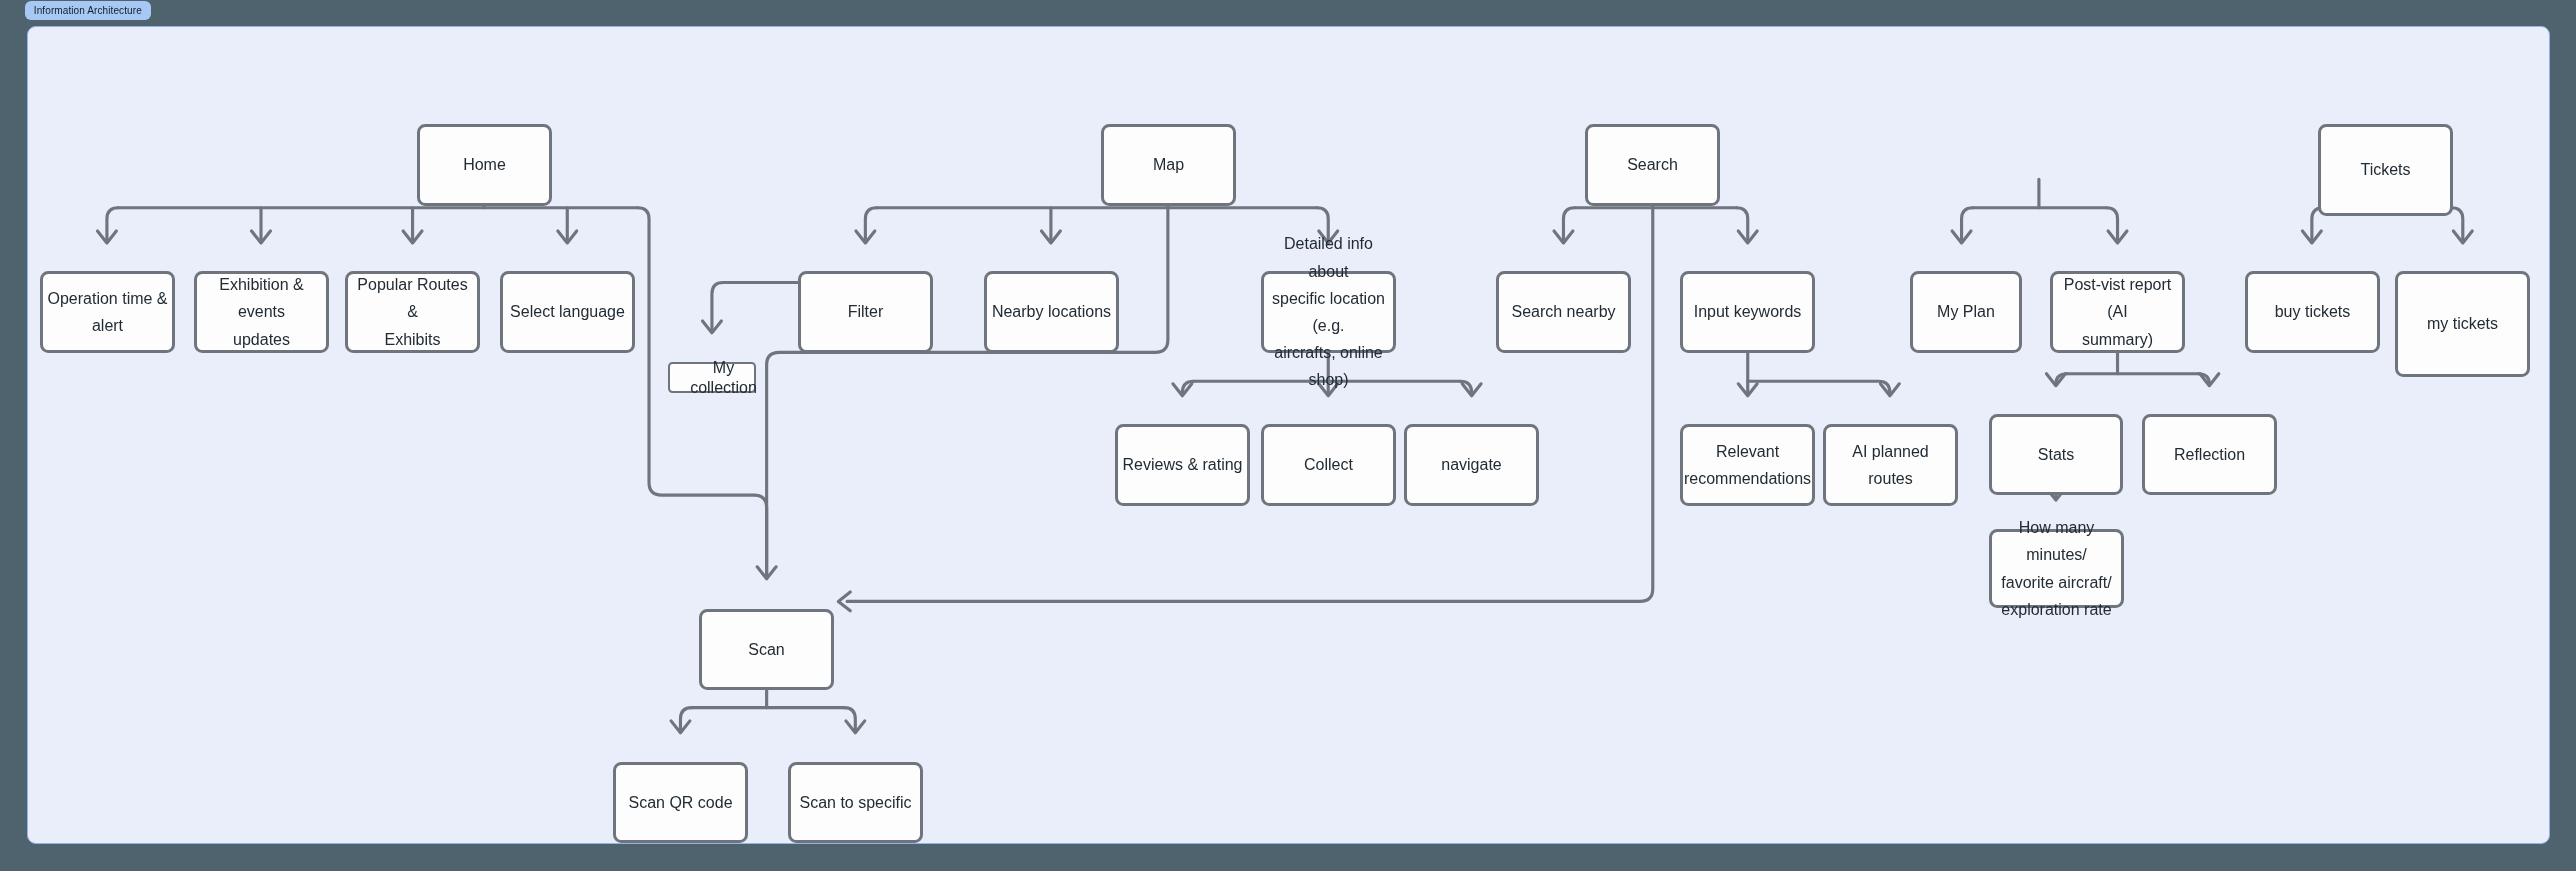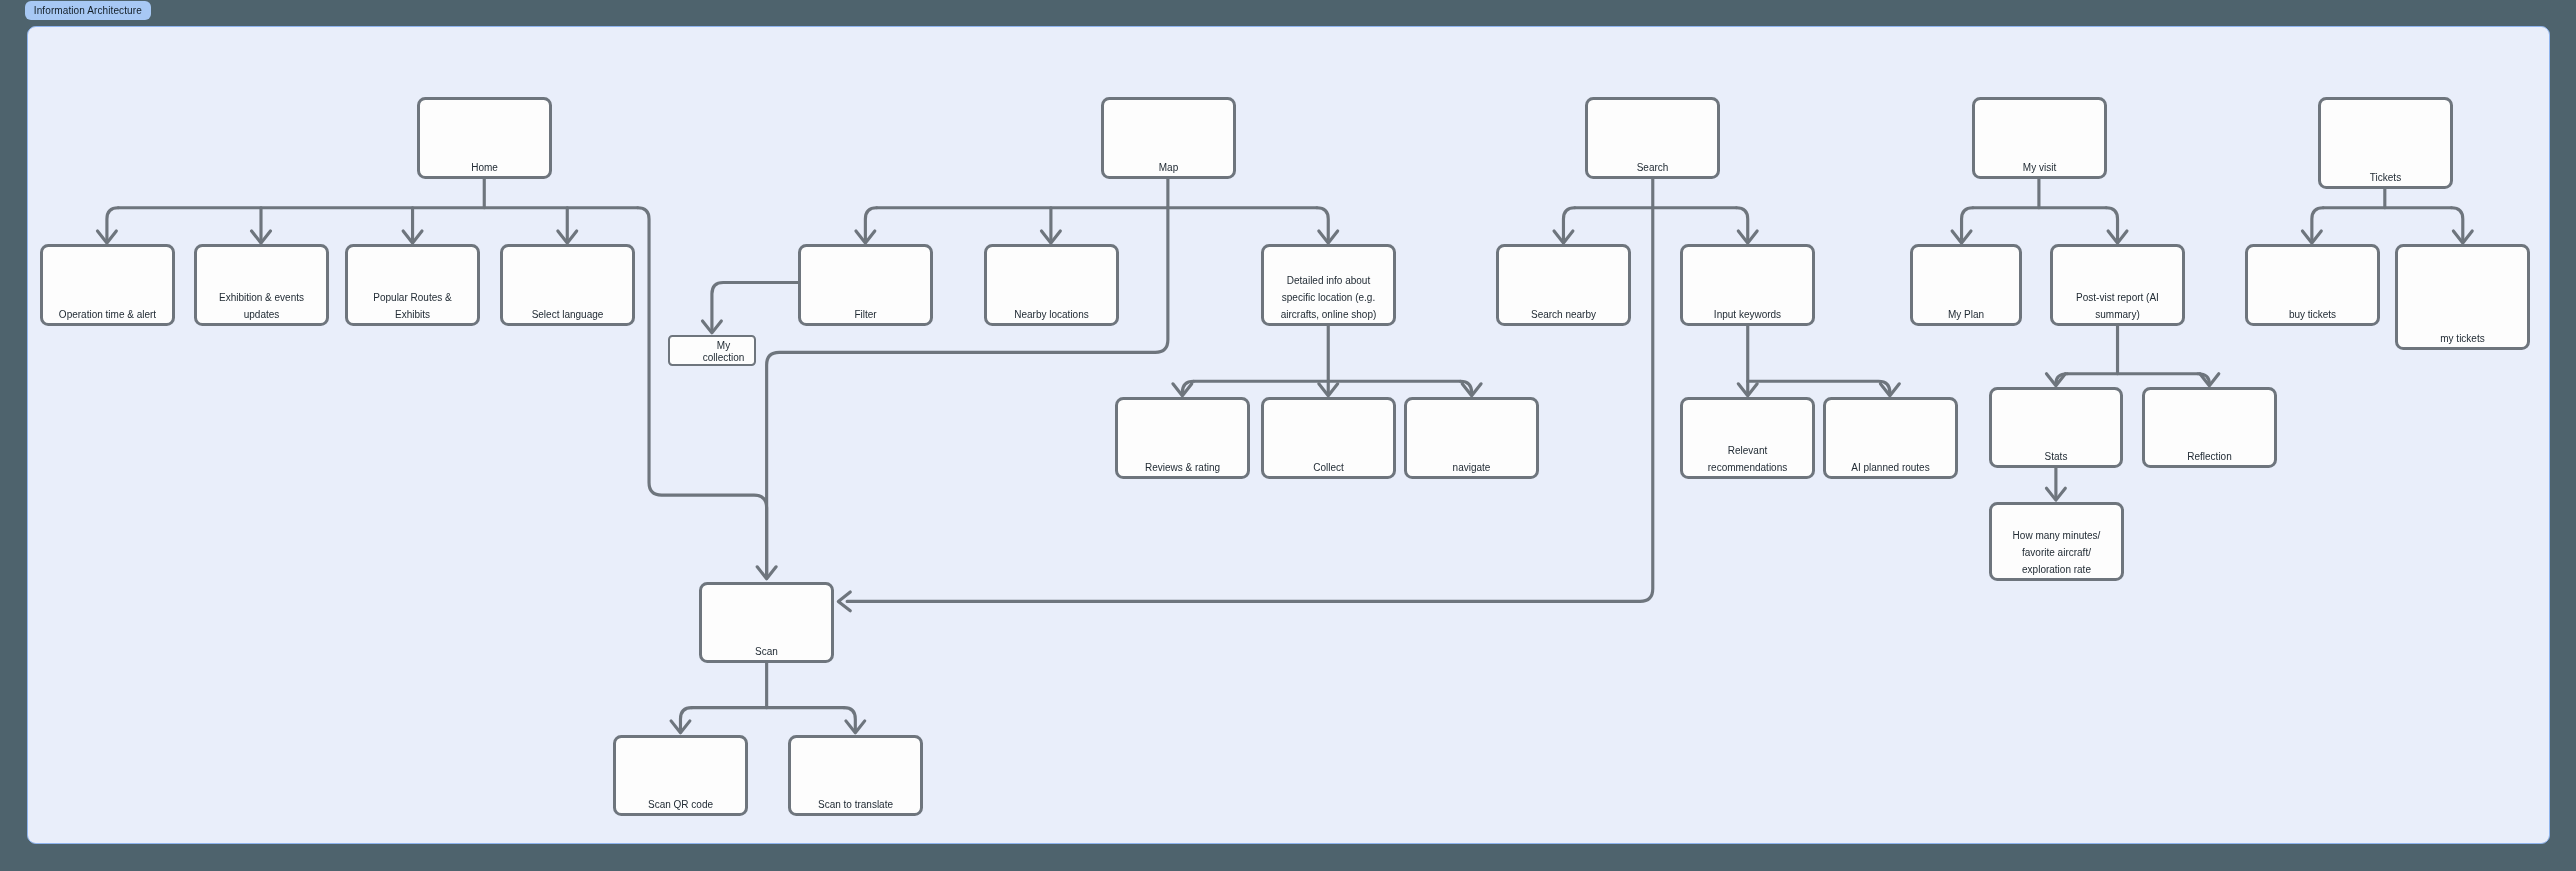--- a/index.html
+++ b/index.html
@@ -57,26 +57,27 @@
     stroke-linecap:round;
     stroke-linejoin:round;
   }
   .node{
     position:absolute;
     background:var(--box-fill);
     border:3.1px solid var(--box-border);
     border-radius:8.2px;
     box-sizing:border-box;
     display:flex;
-    align-items:flex-end;
+    align-items:center;
     justify-content:center;
     text-align:center;
     color:var(--text);
-    font-size:10px;
+    font-size:16px;
     line-height:1.7;
+    margin-top:27px;
   }
   .node .node-label{
     white-space:pre-line;
     padding:0 3.8px;
   }
   .node.small{
     border-width:2.5px;
     border-radius:4.4px;
     line-height:1.2;
     padding-left:23px;
@@ -204,23 +205,20 @@
 
   <div class="node" style="left:417px;top:97px;width:135px;height:82px">
       <span class="node-label">Home</span>
     </div>
   <div class="node" style="left:1101px;top:97px;width:135px;height:82px">
       <span class="node-label">Map</span>
     </div>
   <div class="node" style="left:1585px;top:97px;width:135px;height:82px">
       <span class="node-label">Search</span>
     </div>
-  <div class="node" style="left:1972px;top:97px;width:135px;height:82px">
-      <span class="node-label">My visit</span>
-    </div>
   <div class="node" style="left:2318px;top:97px;width:135px;height:92px">
       <span class="node-label">Tickets</span>
     </div>
 
   <div class="node" style="left:40px;top:244px;width:135px;height:82px">
       <span class="node-label">Operation time &amp; alert</span>
     </div>
   <div class="node" style="left:194px;top:244px;width:135px;height:82px">
       <span class="node-label">Exhibition &amp; events
 updates</span>
@@ -296,17 +294,17 @@
 exploration rate</span>
     </div>
 
   <div class="node" style="left:699px;top:582px;width:135px;height:81px">
       <span class="node-label">Scan</span>
     </div>
   <div class="node" style="left:613px;top:735px;width:135px;height:81px">
       <span class="node-label">Scan QR code</span>
     </div>
   <div class="node" style="left:788px;top:735px;width:135px;height:81px">
-      <span class="node-label">Scan to translate</span>
+      <span class="node-label">Scan to specific</span>
     </div>
 
 </div>
 
 
 </body></html>

